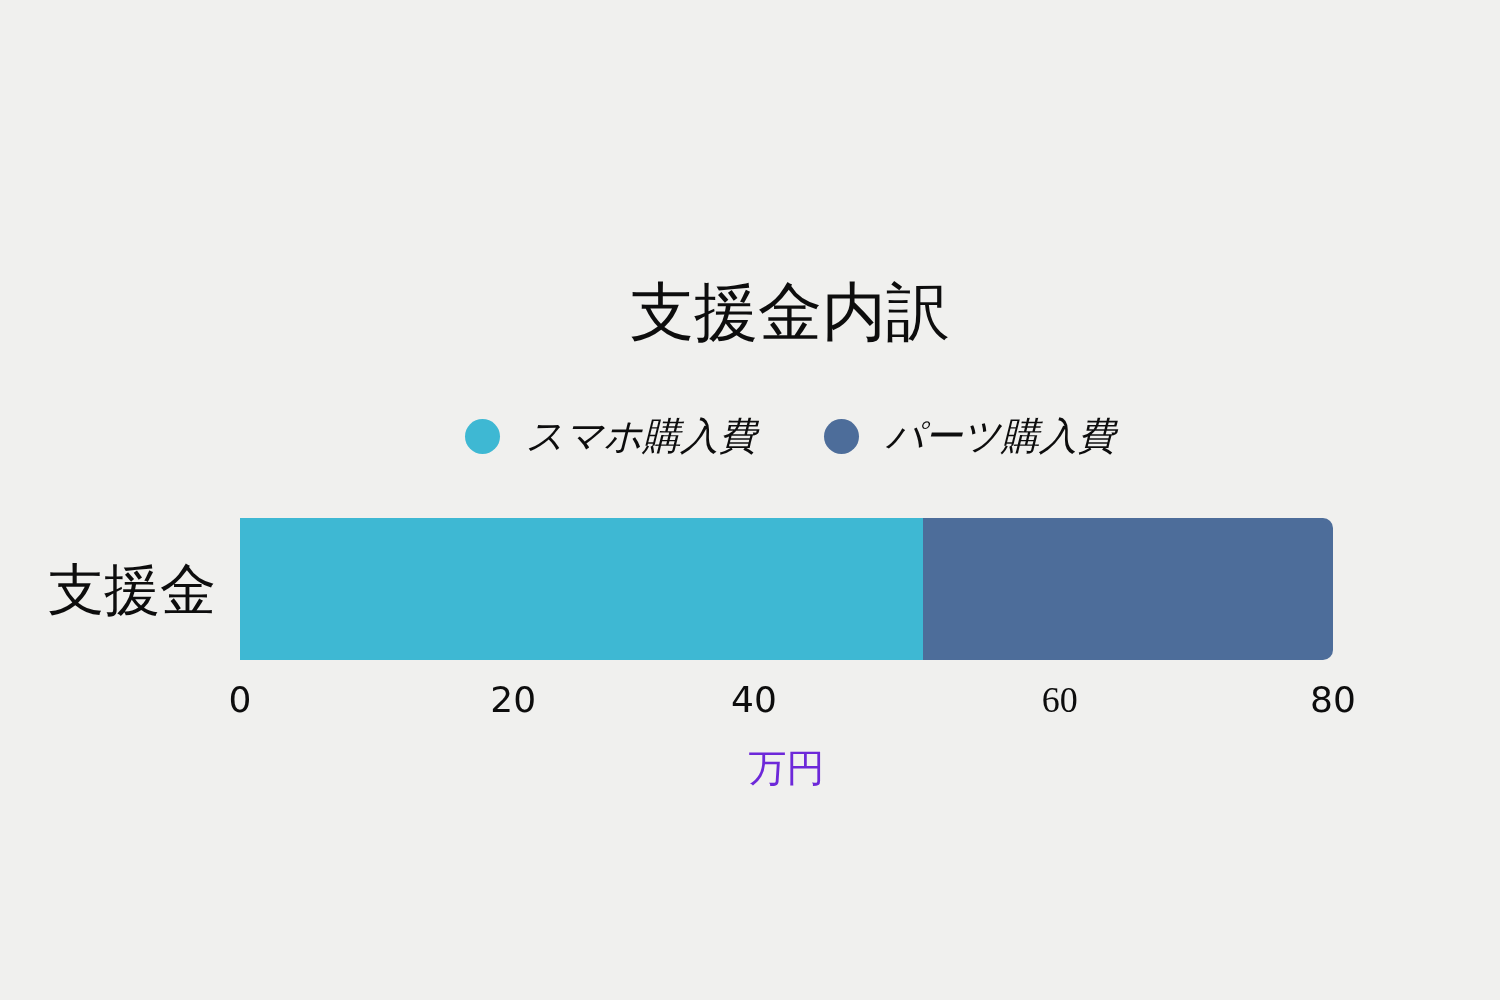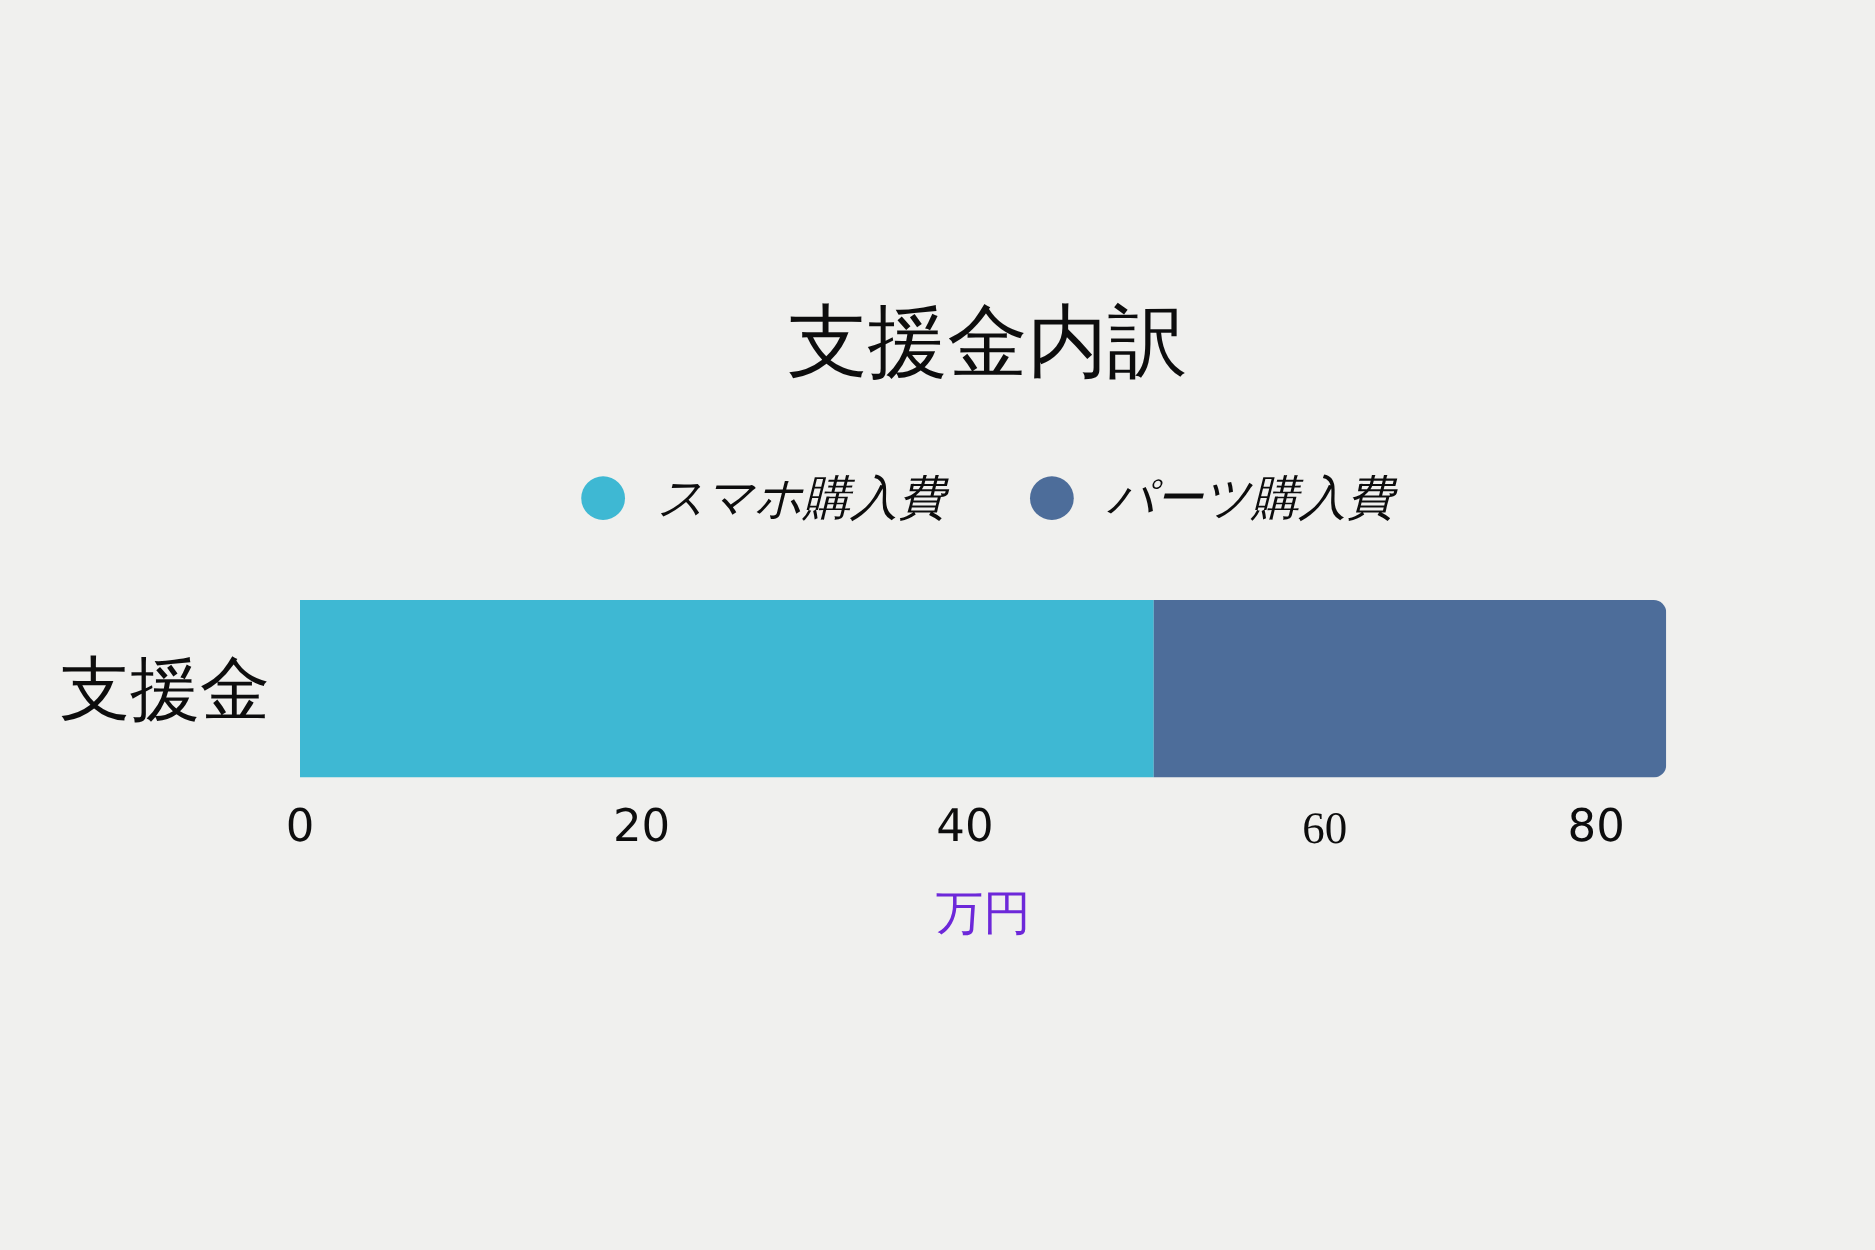--- a/index.html
+++ b/index.html
@@ -10,20 +10,21 @@
     width: 1500px;
     height: 1000px;
     background: #f0f0ee;
     font-family: "DejaVu Sans", "Liberation Sans", sans-serif;
     overflow: hidden;
   }
   #chart-root {
     position: relative;
     width: 1500px;
     height: 932px;
+    margin-top: 38px;
   }
 
   
   #chart-title {
     position: absolute;
     left: 0;
     top: 234px;
     width: 1580px;
     text-align: center;
     font-size: 64px;
@@ -156,20 +157,20 @@
   <div id="plot-area">
     <div id="bar-row">
       <div class="bar-segment" style="background: rgb(62, 184, 211); width: 683.125px;"></div>
       <div class="bar-segment" style="background: rgb(77, 109, 154); width: 409.875px;"></div>
     </div>
   </div>
 
   <div id="x-ticks">
     <span class="x-tick" style="left:0px;">0</span>
     <span class="x-tick" style="left:273.25px;">20</span>
-    <span class="x-tick" style="left:532px;">40</span>
+    <span class="x-tick" style="left:514px;">40</span>
     <span class="x-tick" style="left:819.75px;font-family:Liberation Serif, serif;">60</span>
-    <span class="x-tick" style="left:1037px;">80</span>
+    <span class="x-tick" style="left:1093px;">80</span>
   </div>
 
   <div id="x-axis-title">万円</div>
 
 </div>
 
 </body></html>

